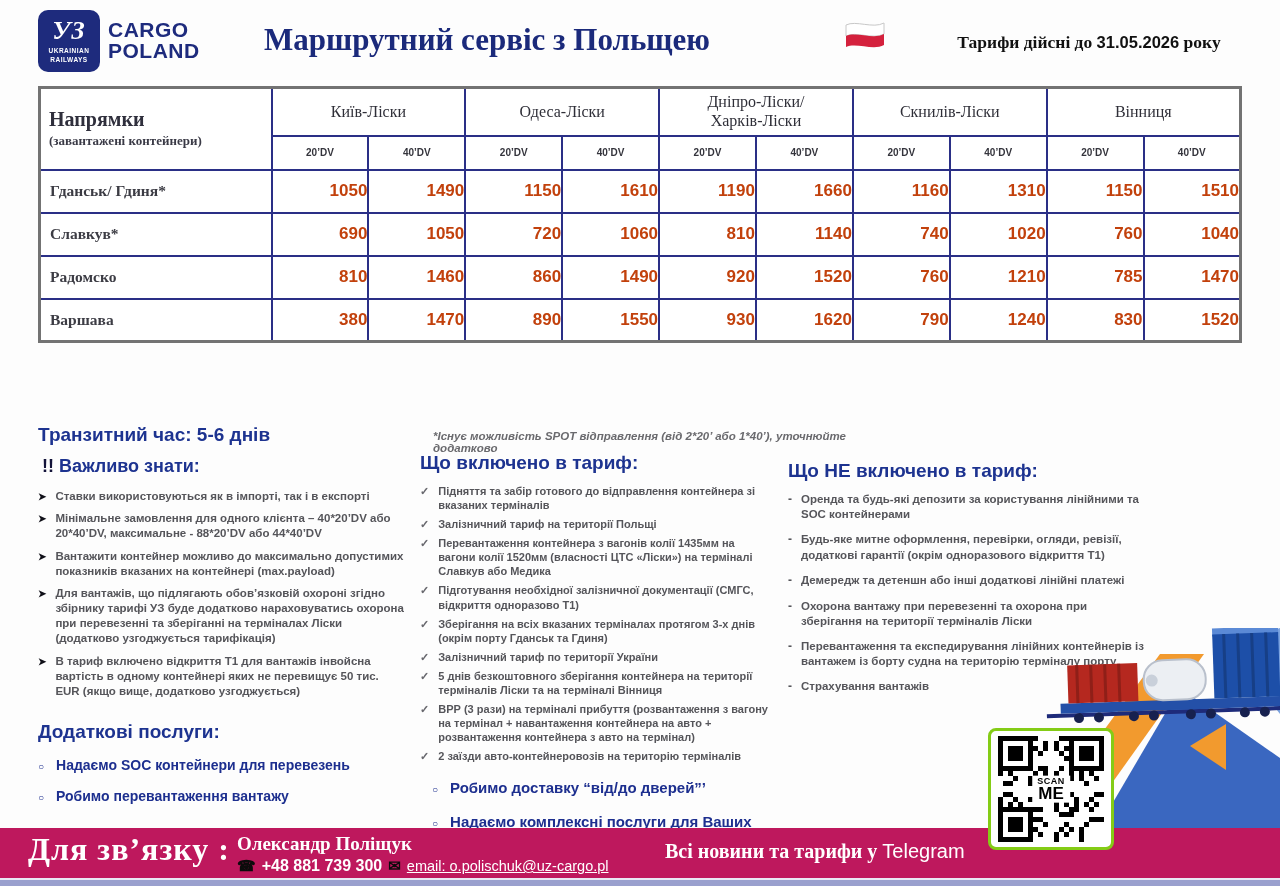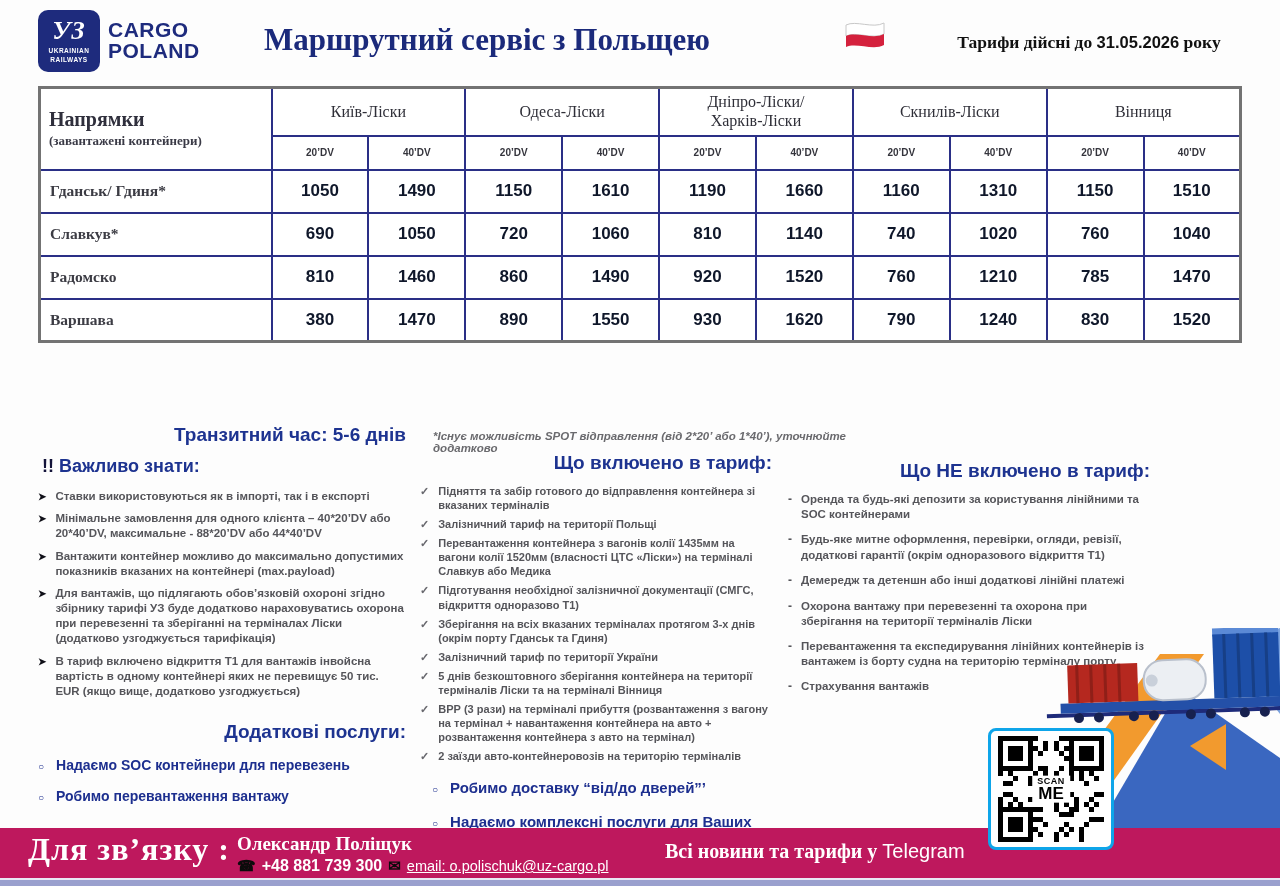--- a/index.html
+++ b/index.html
@@ -19,48 +19,48 @@
 
   
   .rates { position:absolute; left:38px; top:86px; width:1204px; border-collapse:collapse; table-layout:fixed; background:#fff; border:3px solid #737373; }
   .rates th, .rates td { border:2px solid #2a2f86; }
   .rates .corner { width:232px; text-align:left; padding-left:8px; vertical-align:middle; }
   .corner-title { font-family:"Liberation Serif", serif; font-weight:bold; font-size:20px; color:#2f2f3c; }
   .corner-sub { font-family:"Liberation Serif", serif; font-size:13px; color:#3a3a46; margin-top:2px; }
   .rates .group { height:48px; font-family:"Liberation Serif", serif; font-weight:normal; font-size:16px; color:#2f2f38; white-space:pre-line; line-height:1.15; }
   .rates .subcol { height:34px; font-size:10px; font-weight:bold; color:#34343c; }
   .rates .rowlabel { height:43px; font-family:"Liberation Serif", serif; font-weight:600; font-size:15.5px; color:#3c3c44; padding-left:9px; }
-  .rates .val { text-align:center; font-weight:bold; font-size:17px; color:#0f172a; }
+  .rates .val { text-align:right; font-weight:bold; font-size:17px; color:#c2410c; }
 
   
   .note-spot { position:absolute; left:433px; top:430px; width:480px; font-style:italic; font-weight:600; font-size:11.5px; color:#6a6a6e; }
   .colL { position:absolute; left:38px; top:424px; width:368px; }
   .colM { position:absolute; left:420px; top:452px; width:352px; }
   .colR { position:absolute; left:788px; top:460px; width:362px; }
-  .h-blue { color:#1d3390; font-weight:600; font-size:19px; margin-bottom:10px;text-align:right; }
+  .h-blue { color:#1d3390; font-weight:600; font-size:19px; margin-bottom:10px; }
   .h-imp { color:#1d3390; font-weight:600; font-size:18px; margin:6px 0 12px 4px; }
   .h-imp .bang { color:#14143a; font-weight:900; margin-right:5px; }
   ul.plain { list-style:none; }
   ul.plain li { display:flex; gap:9px; margin-bottom:7px; font-size:11.5px; font-weight:bold; color:#55555a; line-height:1.32; }
   ul.plain .marker { flex:0 0 auto; }
   .marker.arrow { color:#101018; font-size:10px; padding-top:1px; }
   .marker.check { color:#68686e; font-size:11px; }
   .marker.dash { color:#55555a; font-size:12px; }
   .colM ul.plain li { margin-bottom:5px; line-height:1.28; font-size:11px; }
   .colR ul.plain li { margin-bottom:10px; }
   .h-services { margin-top:22px; }
   ul.olist { list-style:none; margin-top:14px; }
   ul.olist li { display:flex; gap:12px; align-items:baseline; margin-bottom:15px; color:#1d2f8f; font-weight:bold; font-size:14px; }
   .marker.circle { color:#1d2f8f; font-size:10px; }
   .colM ul.olist li { font-size:15px; margin-bottom:17px; }
   .colM ul.olist { margin-top:16px; margin-left:12px; }
 
   
   .artwork { position:absolute; right:0; top:628px; width:352px; height:200px; }
-  .qr-box { position:absolute; left:988px; top:728px; width:126px; height:122px; background:#fff; border:3px solid #0ea5e9; border-radius:8px; padding:5px; z-index:5; }
+  .qr-box { position:absolute; left:988px; top:728px; width:126px; height:122px; background:#fff; border:3px solid #84cc16; border-radius:8px; padding:5px; z-index:5; }
   .qr-box svg { width:100%; height:100%; }
   .qr-label { position:absolute; left:50%; top:50%; transform:translate(-50%,-50%); background:#fff; padding:1px 5px; text-align:center; color:#000; line-height:.95; }
   .qr-label .l1 { font-size:9px; font-weight:bold; letter-spacing:.5px; }
   .qr-label .l2 { font-size:17px; font-weight:bold; }
 
   
   .footer { position:absolute; left:0; top:828px; width:1280px; height:50px; background:#be185d; color:#fff; }
   .contact-label { position:absolute; left:28px; top:3px; font-family:"Liberation Serif", serif; font-weight:bold; font-size:32px; letter-spacing:1px; }
   .contact-name { position:absolute; left:237px; top:5px; font-family:"Liberation Serif", serif; font-weight:bold; font-size:19px; }
   .contact-line { position:absolute; left:237px; top:29px; display:flex; align-items:center; gap:6px; font-size:16px; font-weight:bold; }

